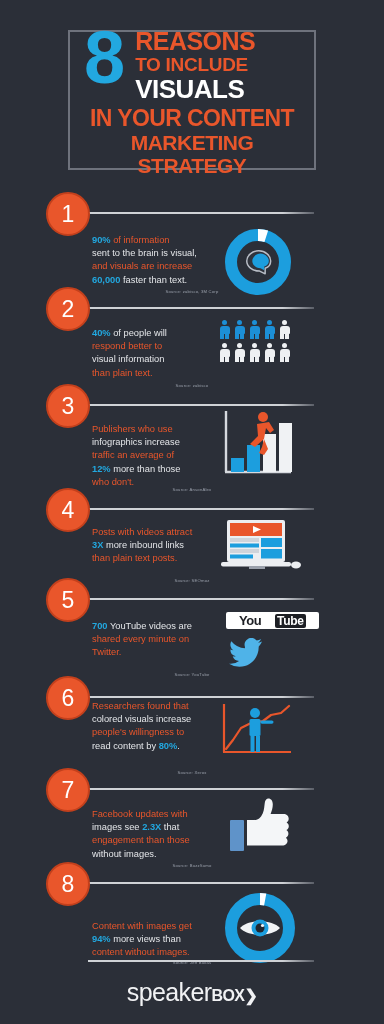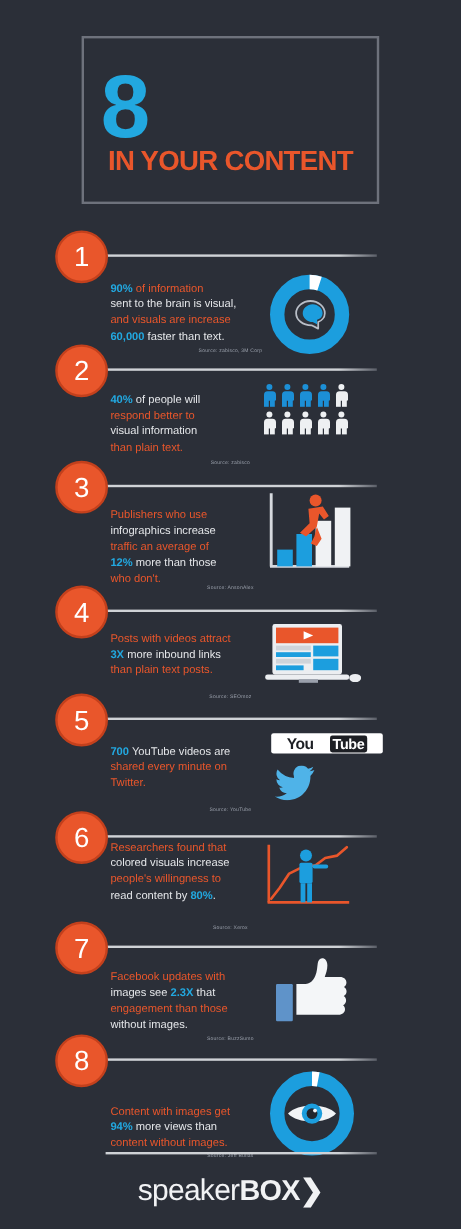--- a/index.html
+++ b/index.html
@@ -71,33 +71,39 @@
   .yt { background: #ffffff; border-radius: 2px; padding: 1px 13px; display:inline-flex; align-items:center; }
   .yt-you { color: #1d1f24; font-size: 13px; font-weight: bold; letter-spacing: -0.5px; }
   .yt-tube { background: #1d1f24; color: #ffffff; font-size: 12px; font-weight: bold; border-radius: 2px; padding: 0 2px; margin-left: 14px; letter-spacing: -0.3px;}
 
   
   .footer-rule { position:absolute; left: 88px; top: 0; width: 226px; height: 2px;
     background: linear-gradient(to right, #cfd2d6 0%, #cfd2d6 86%, #5a5e67 100%); }
   .logo { position: absolute; width: 384px; text-align: center; color: #f1f2f4;
     font-size: 25px; letter-spacing: -0.6px; }
   .logo .lo1 { font-weight: normal; text-align: right; }
-  .logo .lo2 { font-weight: bold; font-size: 24px; }
+  .logo .lo2 { font-weight: bold; font-size: 16px; }
 </style>
 </head>
 <body>
 
 <div id="page">
 
   <div class="header-box">
     <div class="header-inner">
       <div class="hdr-row1">
         <div class="big8">8</div>
+        <div class="hdr-right">
+          <div class="hdr-reasons">REASONS</div>
+          <div class="hdr-toinclude">TO INCLUDE</div>
+          <div class="hdr-visuals">VISUALS</div>
+        </div>
       </div>
       <div class="hdr-line3">IN YOUR CONTENT</div>
+      <div class="hdr-line4">MARKETING STRATEGY</div>
     </div>
   </div>
 
   <div class="section" style="top:192px;">
     <div class="num-circle">1</div>
     <div class="rule"></div>
     <div class="body-text" style="top:42px;">
       <span class="hl-blue">90%</span><span> of information</span><br>
       <span class="hl-white">sent to the brain is visual,</span><br>
       <span>and visuals are increase</span><br>

